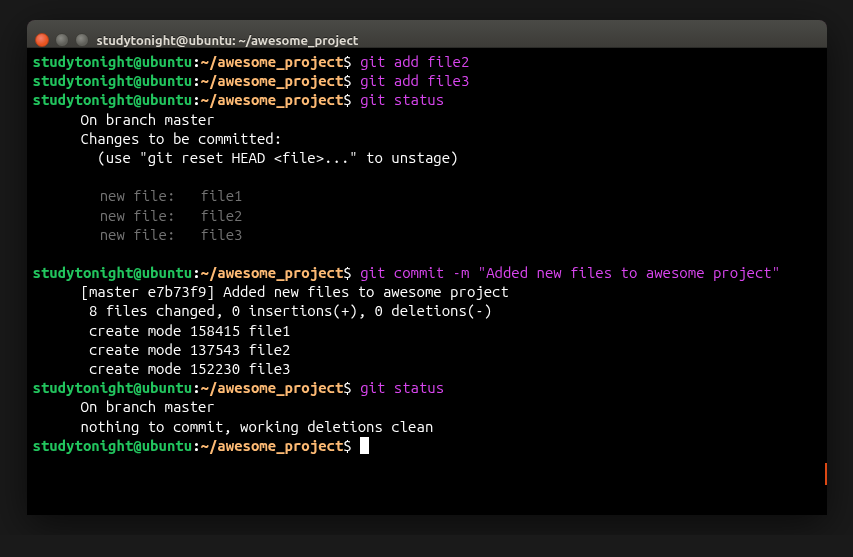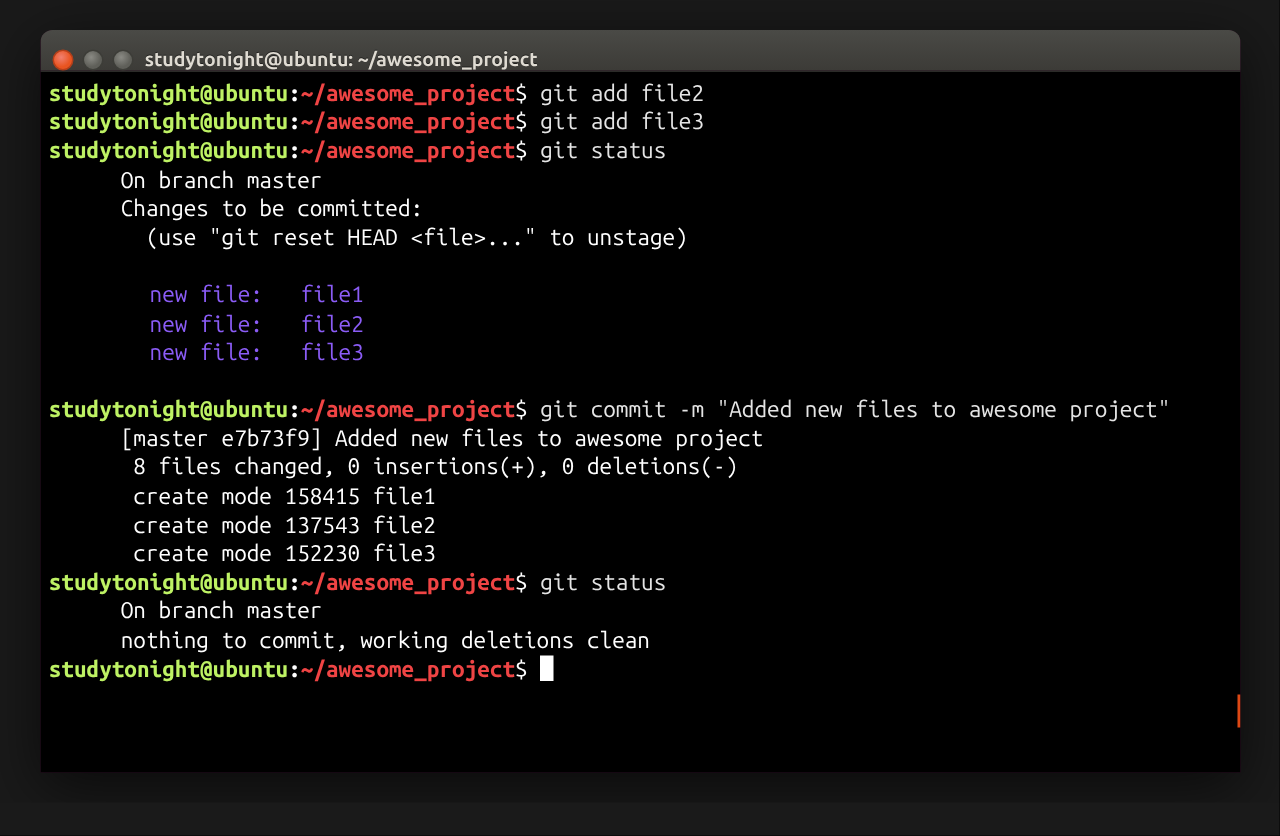--- a/index.html
+++ b/index.html
@@ -52,27 +52,27 @@
     background: #000000;
     color: #ffffff;
     font-size: 15px;
     line-height: 1.28;
     padding: 4px 6px 60px 6px;
     white-space: pre-wrap;
     word-break: break-all;
     min-height: 460px;
     position: relative;
   }
-  .prompt-user { color: #bef264; font-weight: bold; }
+  .prompt-user { color: #22c55e; font-weight: bold; }
   .prompt-colon { color: #ffffff; font-weight: bold; }
-  .prompt-path { color: #ef4444; font-weight: bold; text-align: right; }
+  .prompt-path { color: #fdba74; font-weight: bold; text-align: right; }
   .prompt-dollar { color: #ffffff; }
-  .cmd { color: #e5e5e5; }
+  .cmd { color: #d946ef; }
   .out { color: #ffffff; margin-left: 48px; }
-  .green { color: #8b5cf6; }
+  .green { color: #737373; }
   .cursor {
     display: inline-block;
     width: 9px;
     height: 17px;
     background: #ffffff;
     vertical-align: text-bottom;
   }
   .caret-right {
     position: absolute;
     right: 0;

